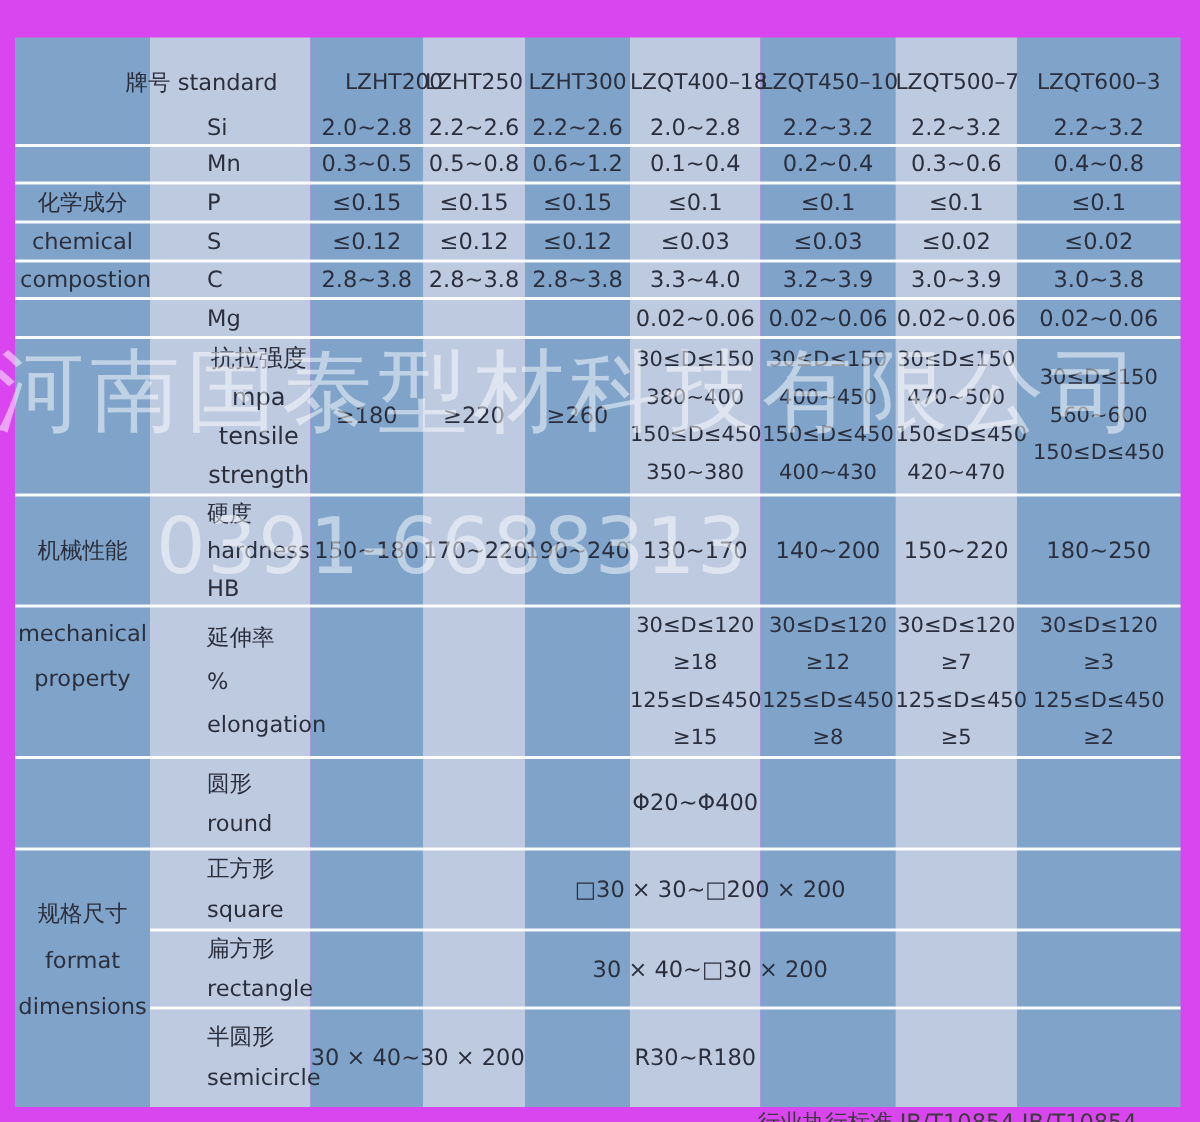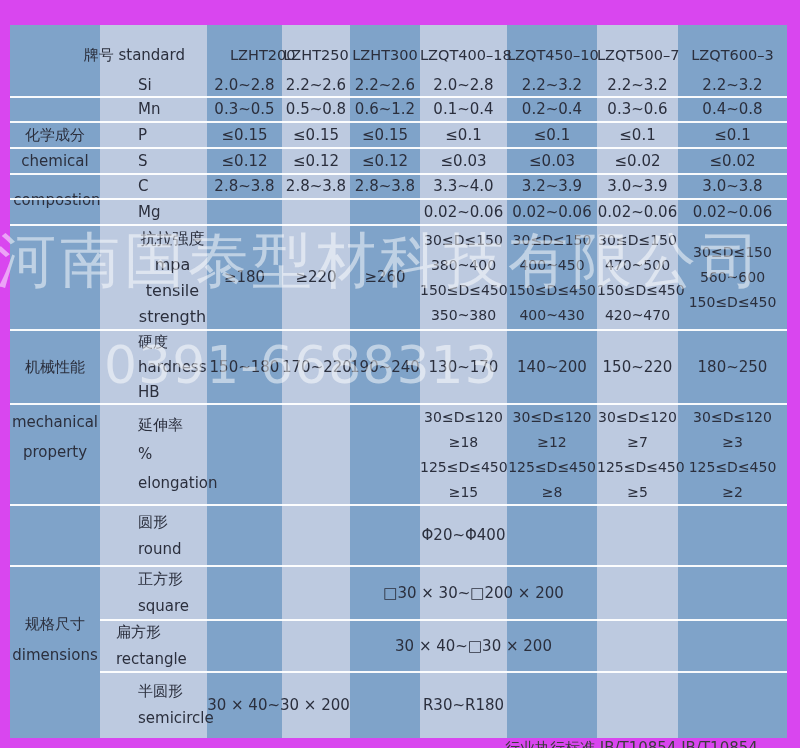--- a/index.html
+++ b/index.html
@@ -166,21 +166,21 @@
           <div>≤0.03</div>
         </div>
         <div class="cell" style="left: 587px; width: 81px; font-size: 15px; line-height: 25px;">
           <div>≤0.02</div>
         </div>
         <div class="cell" style="left: 668px; width: 109px; font-size: 15px; line-height: 25px;">
           <div>≤0.02</div>
         </div>
       </div>
       <div class="row" style="top: 149px; height: 25px;">
-        <div class="cell" style="left: 0px; width: 94px; font-size: 15px; line-height: 25px; margin-top: 14px;">
+        <div class="cell" style="left: 0px; width: 94px; font-size: 15px; line-height: 25px;">
           <div>compostion</div>
         </div>
         <div class="cell" style="left: 90px; width: 107px; font-size: 15px; line-height: 25px; text-align: left; padding-left: 38px;">
           <div>C</div>
         </div>
         <div class="cell" style="left: 197px; width: 75px; font-size: 15px; line-height: 25px;">
           <div>2.8~3.8</div>
         </div>
         <div class="cell" style="left: 272px; width: 68px; font-size: 15px; line-height: 25px;">
           <div>2.8~3.8</div>
@@ -336,21 +336,21 @@
       <div class="row" style="top: 541px; height: 54px;">
         <div class="cell" style="left: 90px; width: 107px; font-size: 15px; line-height: 27px; text-align: left; padding-left: 38px;">
           <div>正方形</div>
           <div>square</div>
         </div>
         <div class="cell" style="left: 340px; width: 247px; font-size: 15px; line-height: 25px;">
           <div>□30 × 30~□200 × 200</div>
         </div>
       </div>
       <div class="row" style="top: 595px; height: 52px;">
-        <div class="cell" style="left: 90px; width: 107px; font-size: 15px; line-height: 27px; text-align: left; padding-left: 16px;">
+        <div class="cell" style="left: 90px; width: 107px; font-size: 15px; line-height: 27px; text-align: left; padding-left: 38px;">
           <div>扁方形</div>
           <div>rectangle</div>
         </div>
         <div class="cell" style="left: 340px; width: 247px; font-size: 15px; line-height: 25px;">
           <div>30 × 40~□30 × 200</div>
         </div>
       </div>
       <div class="row" style="top: 647px; height: 66px;">
         <div class="cell" style="left: 90px; width: 107px; font-size: 15px; line-height: 27px; text-align: left; padding-left: 38px;">
           <div>半圆形</div>
@@ -358,20 +358,21 @@
         </div>
         <div class="cell" style="left: 197px; width: 143px; font-size: 15px; line-height: 25px;">
           <div>30 × 40~30 × 200</div>
         </div>
         <div class="cell" style="left: 410px; width: 87px; font-size: 15px; line-height: 25px;">
           <div>R30~R180</div>
         </div>
       </div>
       <div class="overlay-cell" style="left: 0px; width: 90px; top: 541px; height: 172px; font-size: 15px; line-height: 31px; padding-bottom: 24px;">
         <div>规格尺寸</div>
+        <div>format</div>
         <div>dimensions</div>
       </div>
       <div class="sep" style="left: 0px; width: 777px; top: 71px;"></div>
       <div class="sep" style="left: 0px; width: 777px; top: 96px;"></div>
       <div class="sep" style="left: 0px; width: 777px; top: 122px;"></div>
       <div class="sep" style="left: 0px; width: 777px; top: 148px;"></div>
       <div class="sep" style="left: 0px; width: 777px; top: 173px;"></div>
       <div class="sep" style="left: 0px; width: 777px; top: 199px;"></div>
       <div class="sep" style="left: 0px; width: 777px; top: 304px;"></div>
       <div class="sep" style="left: 0px; width: 777px; top: 378px;"></div>

